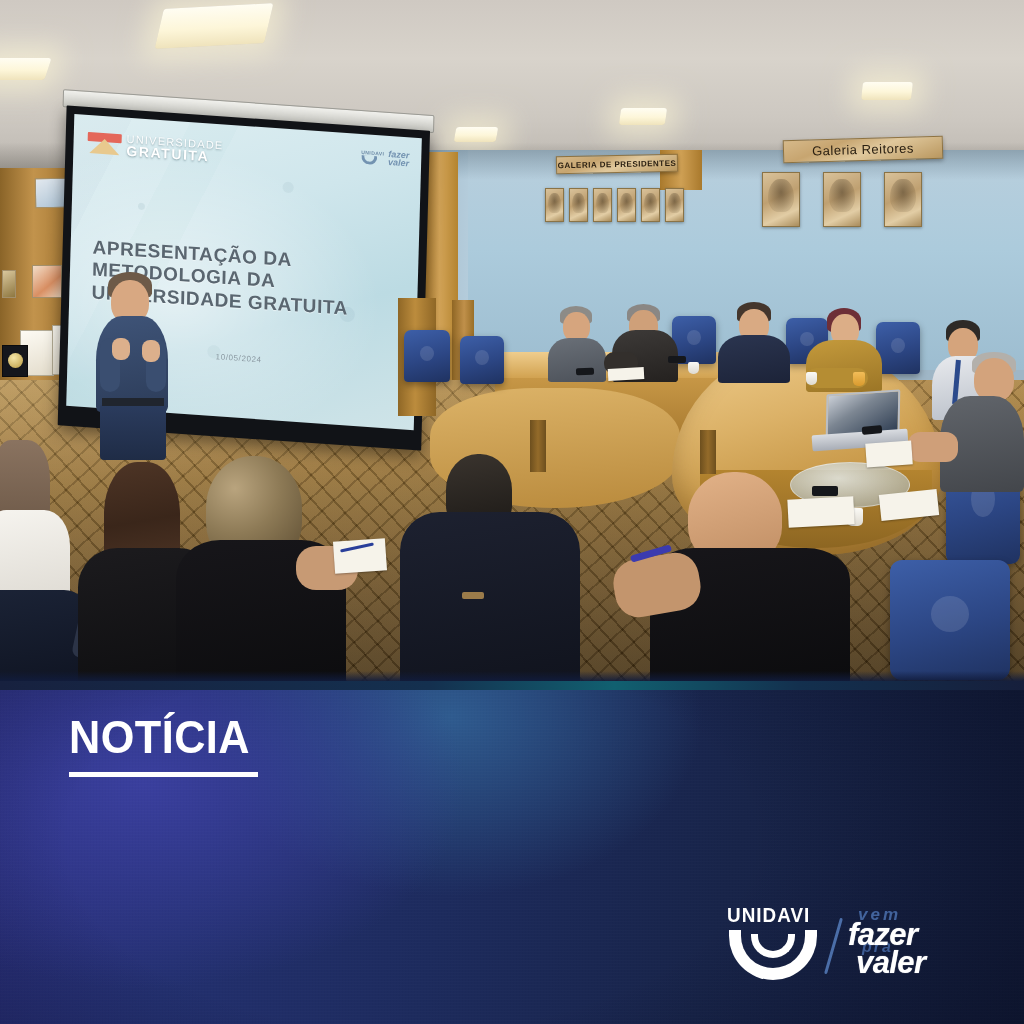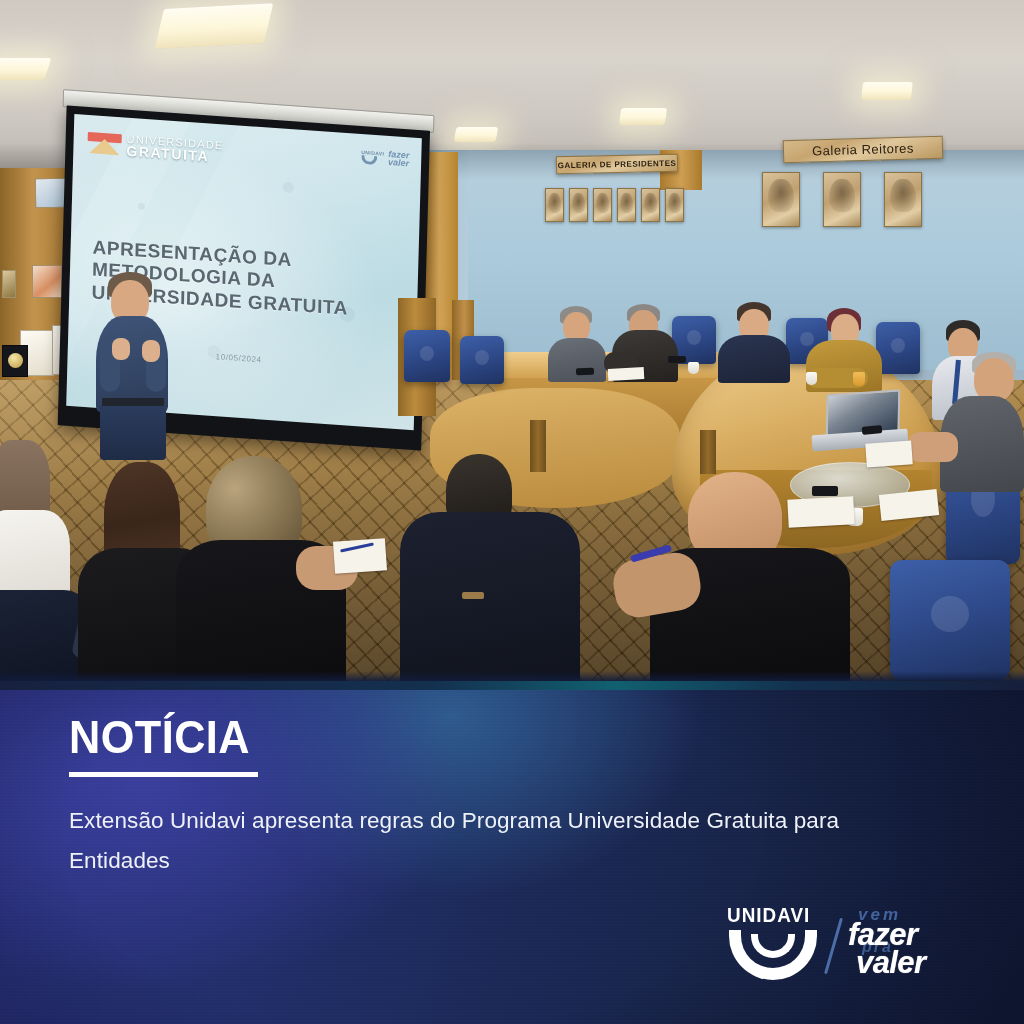--- a/index.html
+++ b/index.html
@@ -442,21 +442,20 @@
 
   <div class="banner">
     <div class="banner-bg"></div>
     <div class="banner-grain"></div>
     <div class="banner-vig"></div>
     <div class="banner-top-strip"></div>
   </div>
 
   <div class="kicker">NOTÍCIA</div>
   <div class="kicker-rule"></div>
-  <div class="headline">Extensão Unidavi apresenta regras do Programa Universidade Gratuita para Entidades</div>
 
   <div class="brand">
     <div class="brand-unidavi">
       <div class="word">UNIDAVI</div>
       <div class="bowl"></div>
       <div class="bowl-in"></div>
     </div>
     <div class="brand-slash"></div>
     <div class="brand-fz">
       <div class="vem">vem</div>

